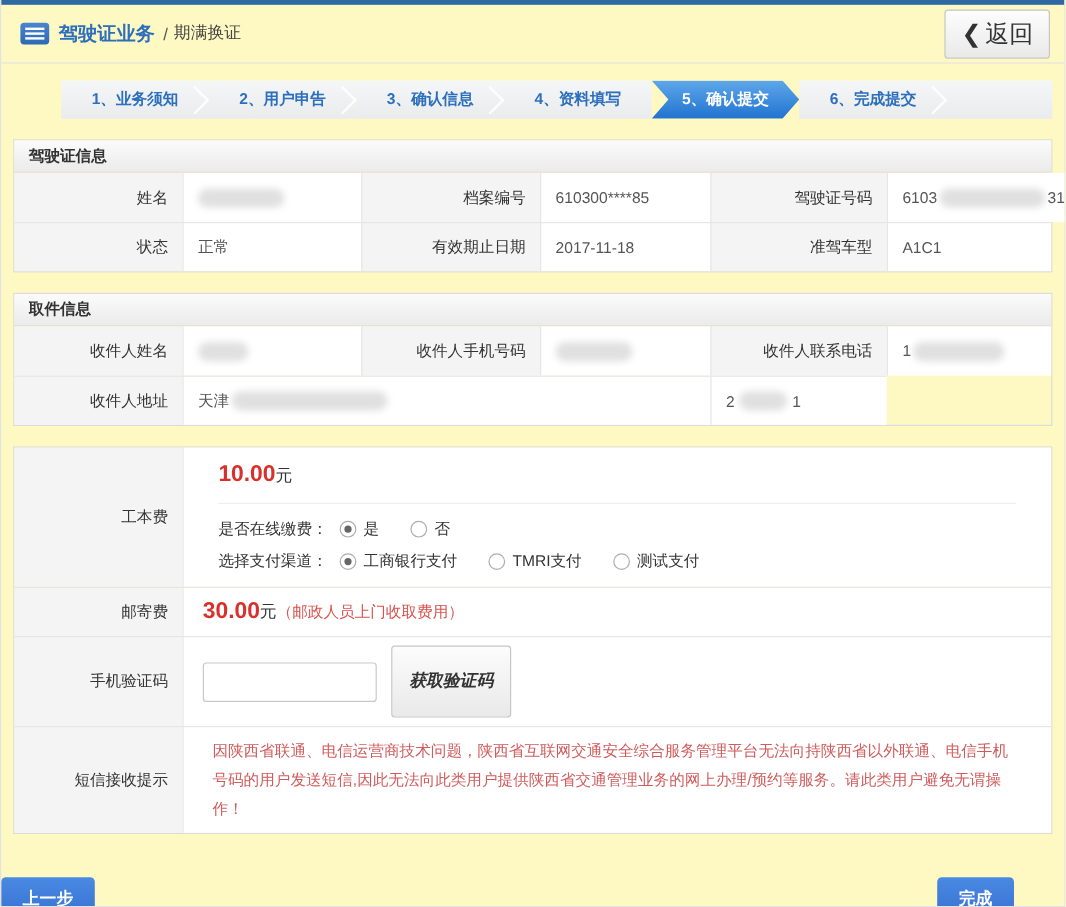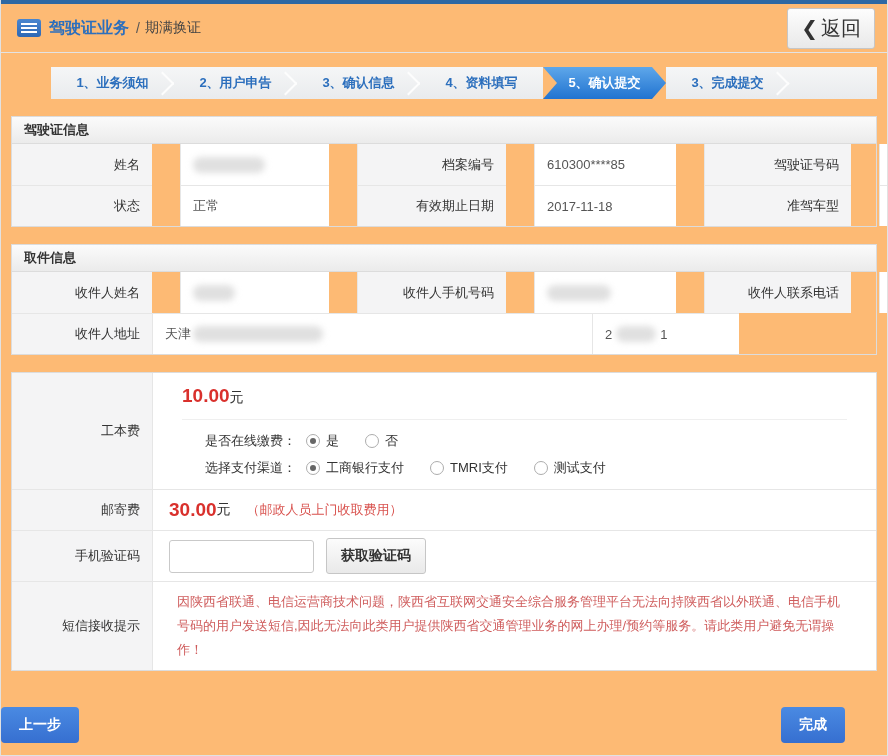--- a/index.html
+++ b/index.html
@@ -1,21 +1,21 @@
 <!DOCTYPE html>
 <html><head>
 <meta charset="utf-8">
 <style>
   * { margin:0; padding:0; box-sizing:border-box; }
   html,body { width:888px; }
   body {
     font-family:"Liberation Sans","DejaVu Sans",sans-serif;
     font-size:13px; color:#333; background:#fff;
   }
-  .page { width:888px; height:756px; border:1px solid #e2e2e2; border-top:none; overflow:hidden; background:#fdba74; }
+  .page { width:888px; height:756px; border:1px solid #e2e2e2; border-top:none; overflow:hidden; background:#fef9c3; }
   .top-accent { height:4px; background:#2d68a3; }
 
   
   .hdr { display:flex; align-items:center; height:49px; padding:0 12px 0 16px; border-bottom:1px solid #e3e3e3; }
   .hdr-icon { width:24px; height:18px; background:linear-gradient(#4a86cf,#2d68b5); border-radius:3px; position:relative; flex:0 0 auto; }
   .hdr-icon::before { content:''; position:absolute; left:4px; right:4px; top:4px; height:2px; background:#fff;
     box-shadow:0 4px 0 #fff, 0 8px 0 #fff; }
   .hdr-title { color:#2c6fbd; font-size:16px; font-weight:bold; margin-left:8px; }
   .hdr-sep { color:#555; font-size:14px; margin:0 5px 0 7px; }
   .hdr-sub { color:#444; font-size:14px; }
@@ -31,49 +31,49 @@
     border-top:2px solid #fdfdfd; border-right:2px solid #fdfdfd; transform:rotate(45deg); }
   .step.active { background:linear-gradient(#5ea7ea,#2173d0); color:#fff;
     clip-path:polygon(0 0, calc(100% - 14px) 0, 100% 50%, calc(100% - 14px) 100%, 0 100%, 14px 50%); z-index:2; }
   .step-filler { flex:1; background:linear-gradient(#f5f6f7,#e9ebed); }
 
   
   .section { margin:17px 10px 0; border:1px solid #dcdcdc; }
   .section-title { height:27px; line-height:26px; padding-left:12px; background:linear-gradient(#fbfbfb,#ebebeb);
     border-bottom:1px solid #dcdcdc; font-weight:bold; color:#333; }
   .grid { display:grid; }
-  .cols6 { grid-template-columns:140px 149px 149px 142px 147px 1fr;gap:28px; }
+  .cols6 { grid-template-columns:140px 149px 149px 142px 147px 1fr; }
   .cols4 { grid-template-columns:140px 440px 147px 1fr; }
   .cols2 { grid-template-columns:140px 1fr; }
   .cell { min-height:41px; display:flex; align-items:center; padding:0 12px; border-top:1px solid #e6e6e6; }
   .row1 .cell { border-top:none; }
   .lab { background:#f4f4f5; justify-content:flex-end; text-align:right; color:#333; border-left:1px solid #e6e6e6; }
   .lab:first-child { border-left:none; }
   .val { background:#fff; color:#555; border-left:1px solid #e6e6e6; }
 
   .blur { display:inline-block; background:#e0e0e0; border-radius:8px; height:16px; filter:blur(3px); vertical-align:middle; }
 
   
   .fee-cell { display:block; padding:12px 29px; }
   .fee-line { padding-bottom:12px; border-bottom:1px solid #efefef; margin-bottom:12px; }
   .amount { color:#d9302c; font-size:19px; font-weight:bold; }
   .unit { color:#333; font-size:14px; }
-  .radio-row { display:flex; align-items:center; margin-top:9px; color:#333;margin-left:23px; }
+  .radio-row { display:flex; align-items:center; margin-top:9px; color:#333; }
   .radio-row .q { margin-right:10px; }
   .radio { width:14px; height:14px; border:1px solid #adadad; border-radius:50%; background:#fff; display:inline-block;
     position:relative; margin-right:6px; flex:0 0 auto; cursor:pointer; }
   .radio.checked::after { content:''; position:absolute; left:3px; top:3px; width:6px; height:6px; border-radius:50%; background:#666; }
   .radio-opt { display:flex; align-items:center; margin-right:26px; cursor:pointer; }
-  .note-red { color:#d9534f; font-size:13px; margin-left:16px; }
+  .note-red { color:#d9534f; font-size:13px; margin-left:0; }
 
   .captcha-cell { padding:7px 16px; }
   .captcha-input { width:145px; height:33px; border:1px solid #c9c9c9; border-radius:3px; padding:0 8px; font-size:14px;
     font-family:inherit; margin-right:12px; }
   .gray-btn { background:linear-gradient(#fcfcfc,#e9e9e9); border:1px solid #c6c6c6; border-radius:3px;
-    padding:8px 14px; font-size:14px; color:#333; font-weight:bold; cursor:pointer; font-family:inherit; }
+    padding:20px 14px; font-size:14px; color:#333; font-weight:bold; cursor:pointer; font-family:inherit;font-style:italic; }
 
   .sms-cell { padding:8px 24px; line-height:1.85; color:#cf5c5c; }
 
   
   .footer { display:flex; justify-content:space-between; gap:14px; padding:36px 42px 0 0; }
   .blue-btn { background:linear-gradient(#4a8ae2,#366fd0); color:#fff; border:none; border-radius:4px;
     padding:9px 18px; font-size:14px; font-weight:bold; cursor:pointer; font-family:inherit; }
 </style>
 </head>
 <body>
@@ -99,21 +99,21 @@
     <div class="step chev-after">
         <span>3、确认信息</span>
       </div>
     <div class="step">
         <span>4、资料填写</span>
       </div>
     <div class="step active">
         <span>5、确认提交</span>
       </div>
     <div class="step chev-after">
-        <span>3、完成提交</span>
+        <span>6、完成提交</span>
       </div>
     <div class="step-filler"></div>
   </div>
 
   <div class="section">
     <div class="section-title">驾驶证信息</div>
     <div class="grid cols6 row1">
       <div class="cell lab">姓名</div>
       <div class="cell val">
           <span class="blur" style="width:72px"></span>

